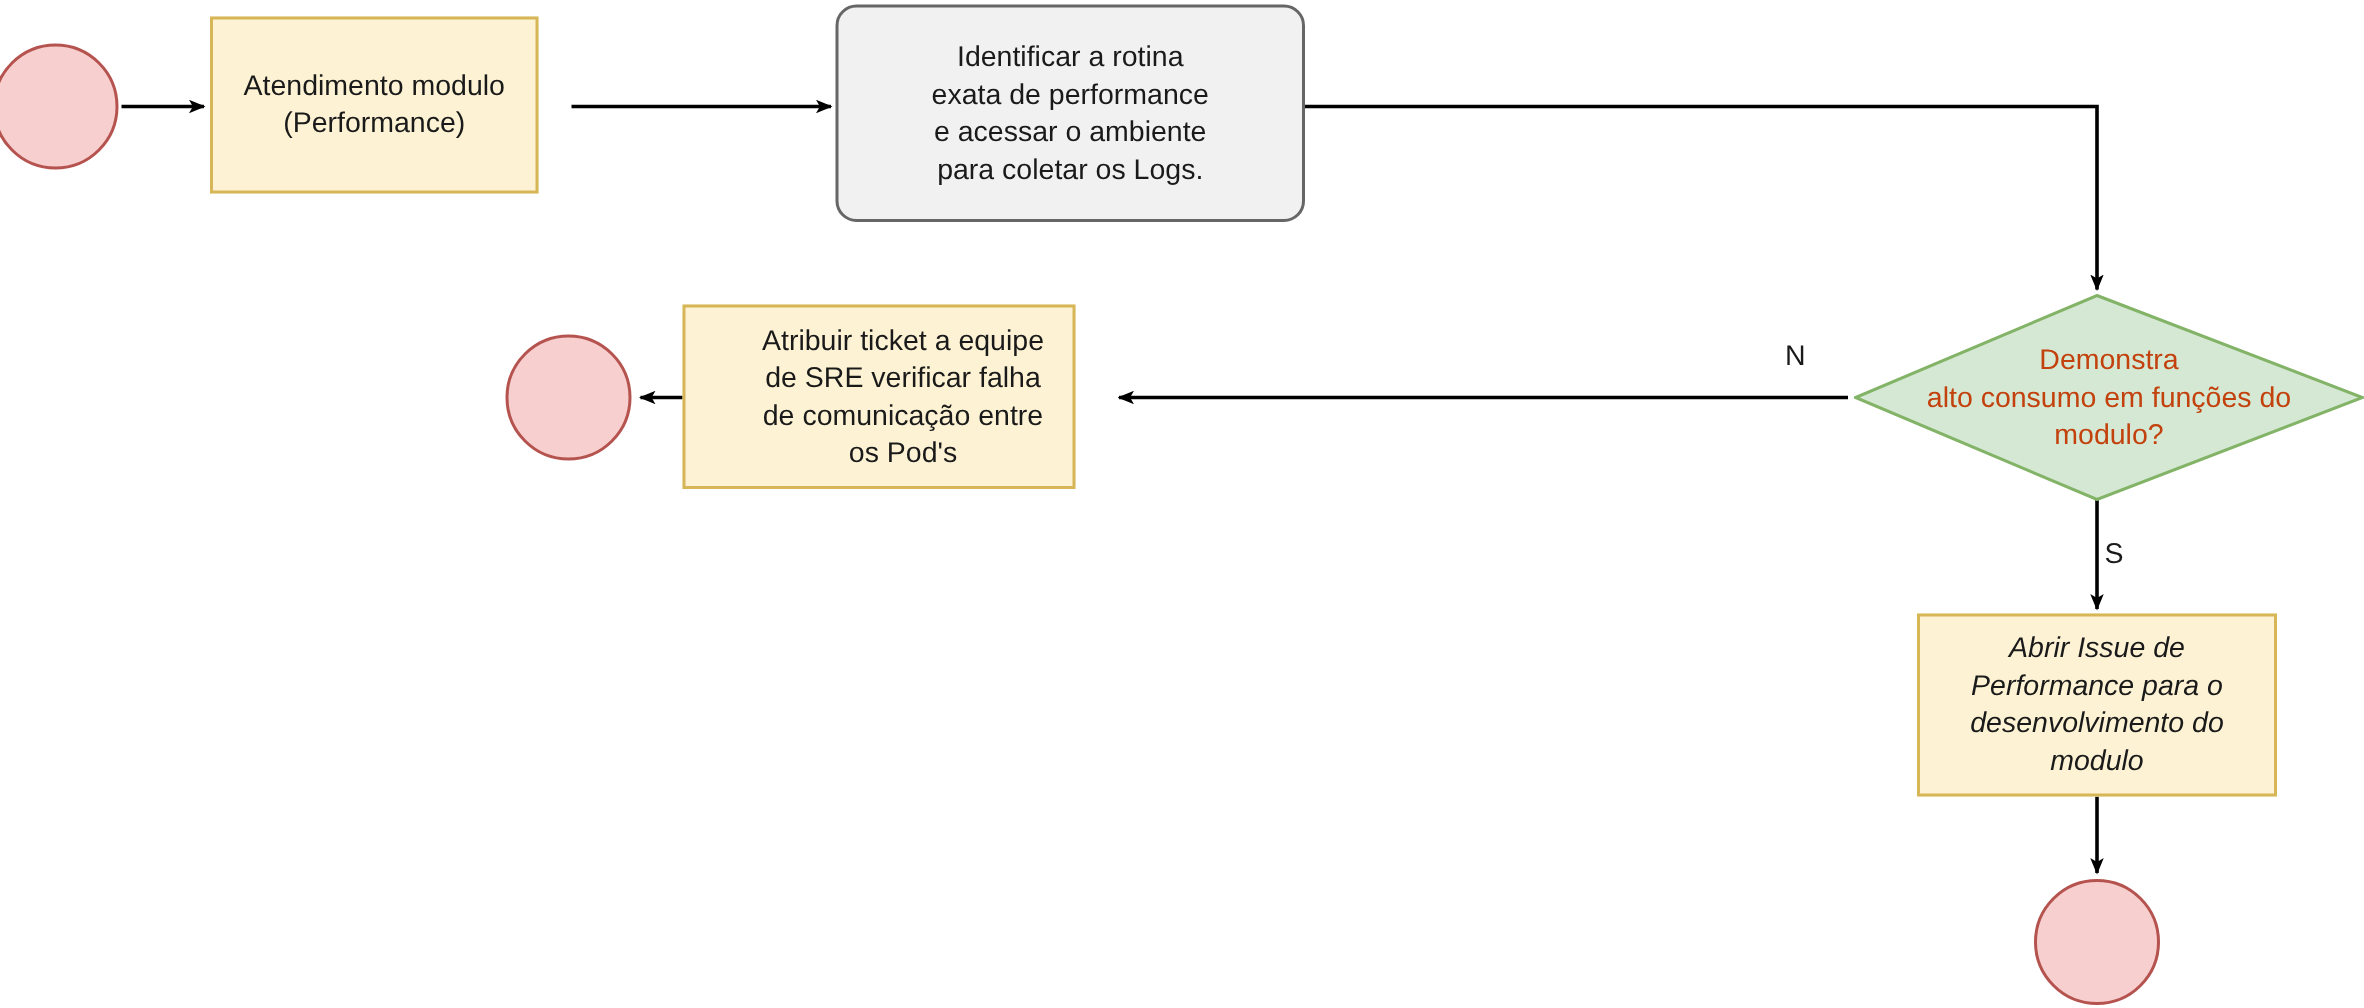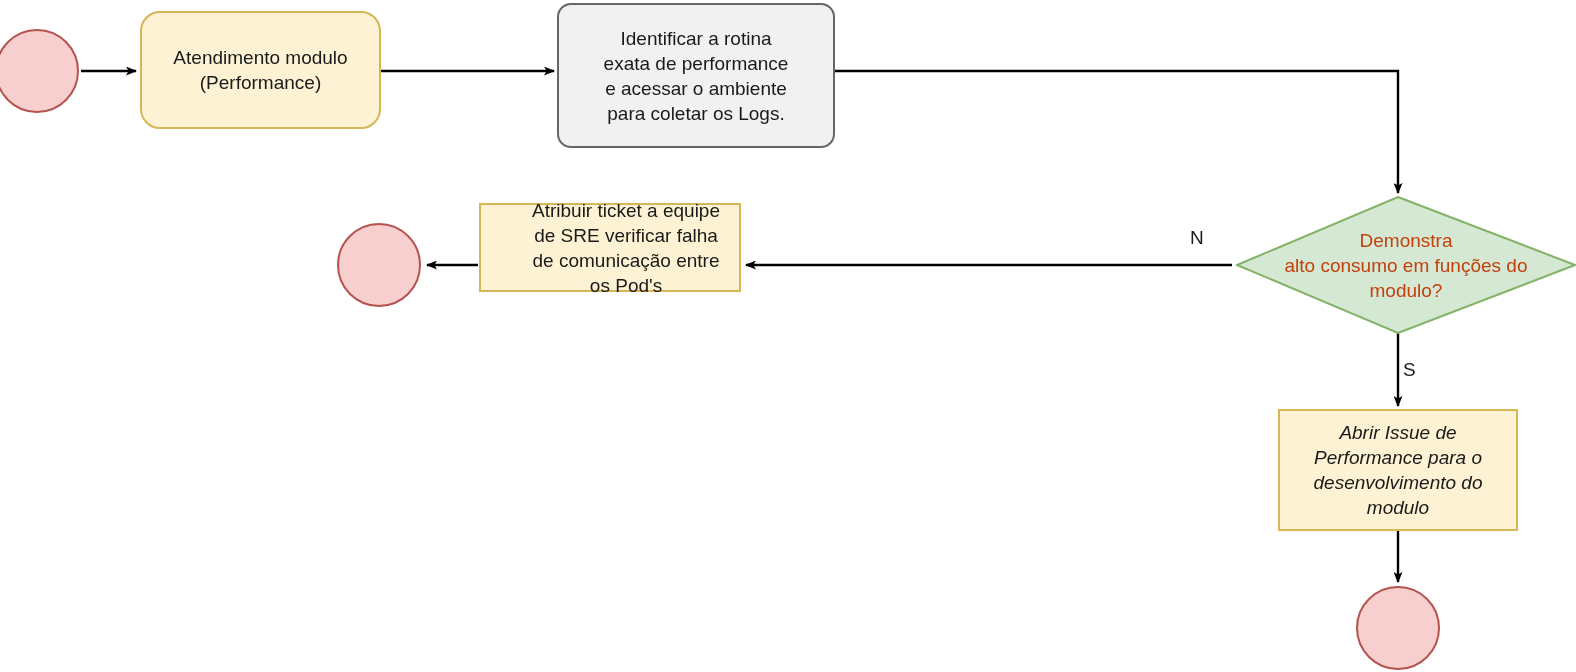--- a/index.html
+++ b/index.html
@@ -104,38 +104,38 @@
 
     <path d="M 478 265 L 427 265" fill="none" stroke="#000000" stroke-width="2.4" marker-end="url(#arrowhead)"></path>
 
     <path d="M 1398 333 L 1398 406" fill="none" stroke="#000000" stroke-width="2.4" marker-end="url(#arrowhead)"></path>
 
     <path d="M 1398 531 L 1398 582" fill="none" stroke="#000000" stroke-width="2.4" marker-end="url(#arrowhead)"></path>
   </svg>
 
   <div class="node terminator" style="left:-5px; top:29px; width:84px; height:84px;"></div>
 
-  <div class="node process" style="left:140px; top:11px; width:241px; height:118px;border-radius:20px;">Atendimento modulo
+  <div class="node process" style="left:140px; top:11px; width:219px; height:118px;">Atendimento modulo
 (Performance)</div>
 
-  <div class="node rounded" style="left:557px; top:3px; width:278px; height:145px;">Identificar a rotina
+  <div class="node rounded" style="left:557px; top:3px; width:313px; height:145px;">Identificar a rotina
 exata de performance
 e acessar o ambiente
 para coletar os Logs.</div>
 
   <div class="decision-wrap" style="left:1236px; top:196px; width:340px; height:138px;">
     <svg class="decision-shape" width="340" height="138" viewBox="0 0 340 138" xmlns="http://www.w3.org/2000/svg">
       <polygon points="162,1 339,69 162,137 1,69" fill="#d5e8d4" stroke="#82b366" stroke-width="2"></polygon>
     </svg>
     <div class="decision-label">Demonstra
 alto consumo em funções do
 modulo?</div>
   </div>
 
-  <div class="node process" style="left:479px; top:203px; width:262px; height:89px;padding-left:32px;">Atribuir ticket a equipe
+  <div class="node process" style="left:455px; top:203px; width:262px; height:123px;padding-left:32px;">Atribuir ticket a equipe
 de SRE verificar falha
 de comunicação entre
 os Pod's</div>
 
   <div class="node terminator" style="left:337px; top:223px; width:84px; height:84px;"></div>
 
   <div class="node process" style="left:1278px; top:409px; width:240px; height:122px;font-style:italic;">Abrir Issue de
 Performance para o
 desenvolvimento do
 modulo</div>

